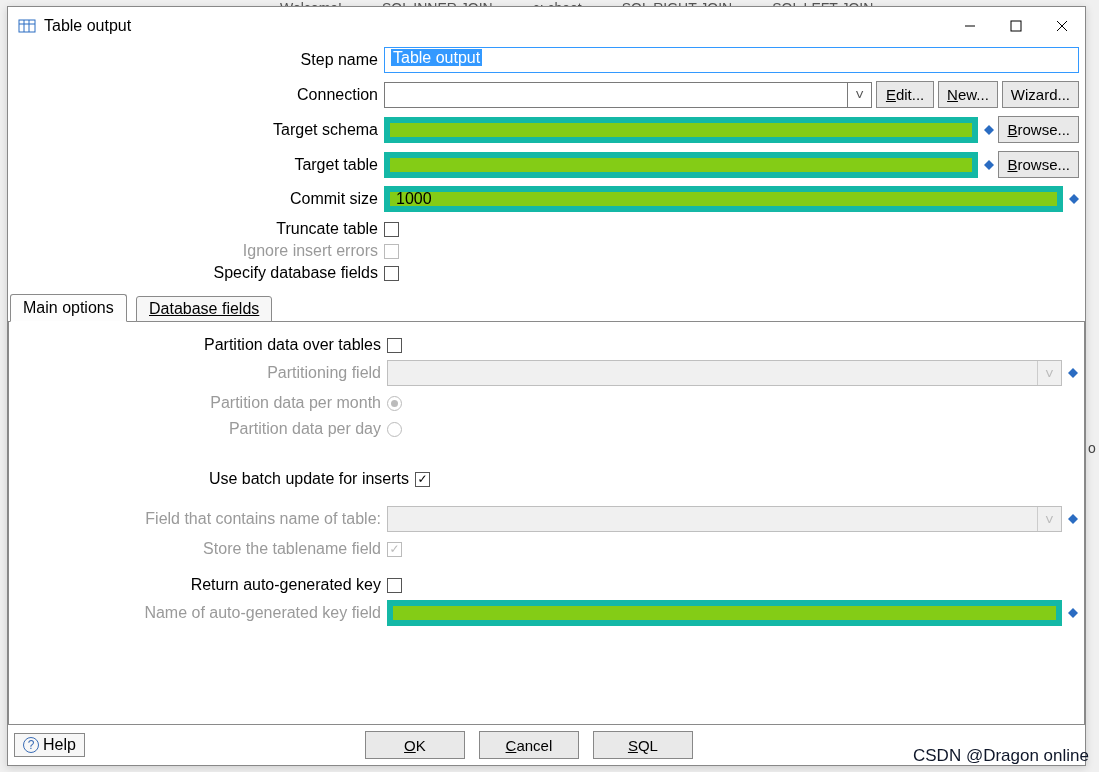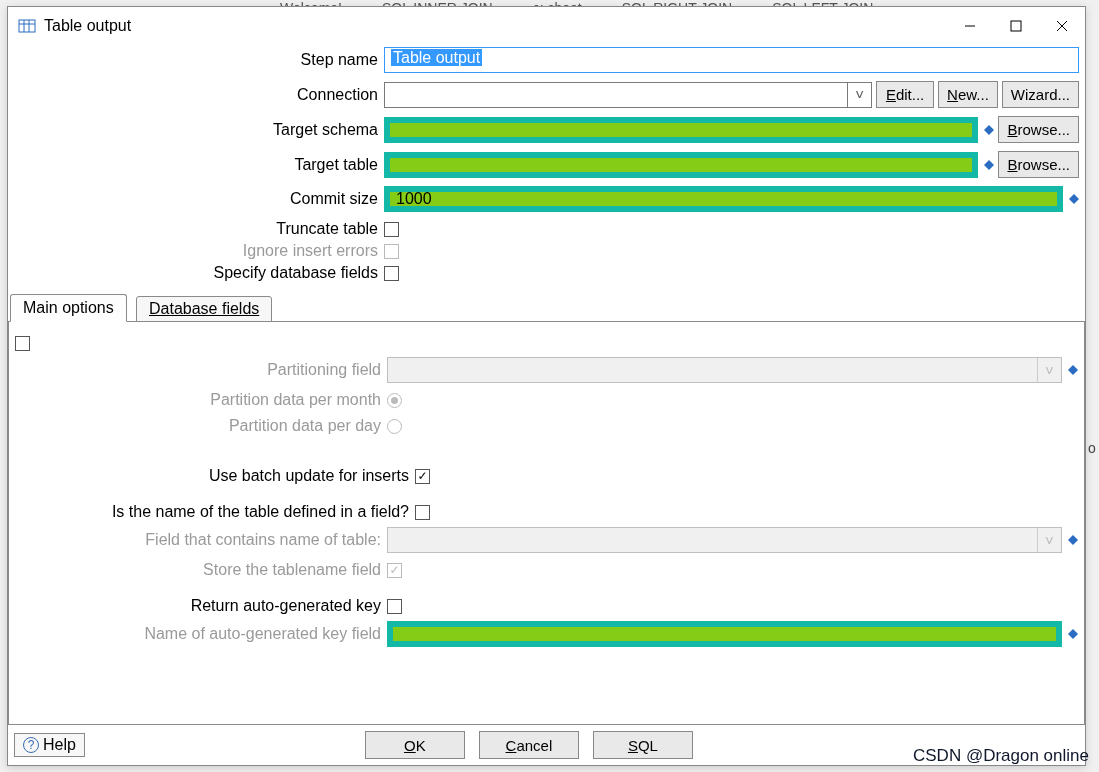--- a/index.html
+++ b/index.html
@@ -211,20 +211,21 @@
         <span>Main options</span>
       </div>
     <div class="tab inactive" style="left:128px;text-decoration:underline;">
         <span>Database fields</span>
       </div>
   </div>
 
   <div class="tabcontent">
 
     <div class="row" style="margin-bottom:6px">
+      <div class="lbl" style="width:372px">Partition data over tables</div>
       <div class="ctrl">
           <span class="chk"></span>
         </div>
     </div>
     <div class="row">
       <div class="lbl disabled" style="width:372px">Partitioning field</div>
       <div class="ctrl">
         <div class="combo disabled">
             <span style="flex:1"></span>
             <span class="arrow">˅</span>
@@ -249,26 +250,20 @@
         </div>
     </div>
 
     <div class="row" style="margin-bottom:18px">
       <div class="lbl" style="width:400px">Use batch update for inserts</div>
       <div class="ctrl">
           <span class="chk checked"></span>
         </div>
     </div>
 
-    <div class="row" style="margin-bottom:6px">
-      <div class="lbl" style="width:400px">Is the name of the table defined in a field?</div>
-      <div class="ctrl">
-          <span class="chk"></span>
-        </div>
-    </div>
     <div class="row">
       <div class="lbl disabled" style="width:372px">Field that contains name of table:</div>
       <div class="ctrl">
         <div class="combo disabled">
             <span style="flex:1"></span>
             <span class="arrow">˅</span>
           </div>
         <span class="diamond">
             <svg width="10" height="10">
               <polygon points="5,0 10,5 5,10 0,5" fill="#2a6cc2"></polygon>

